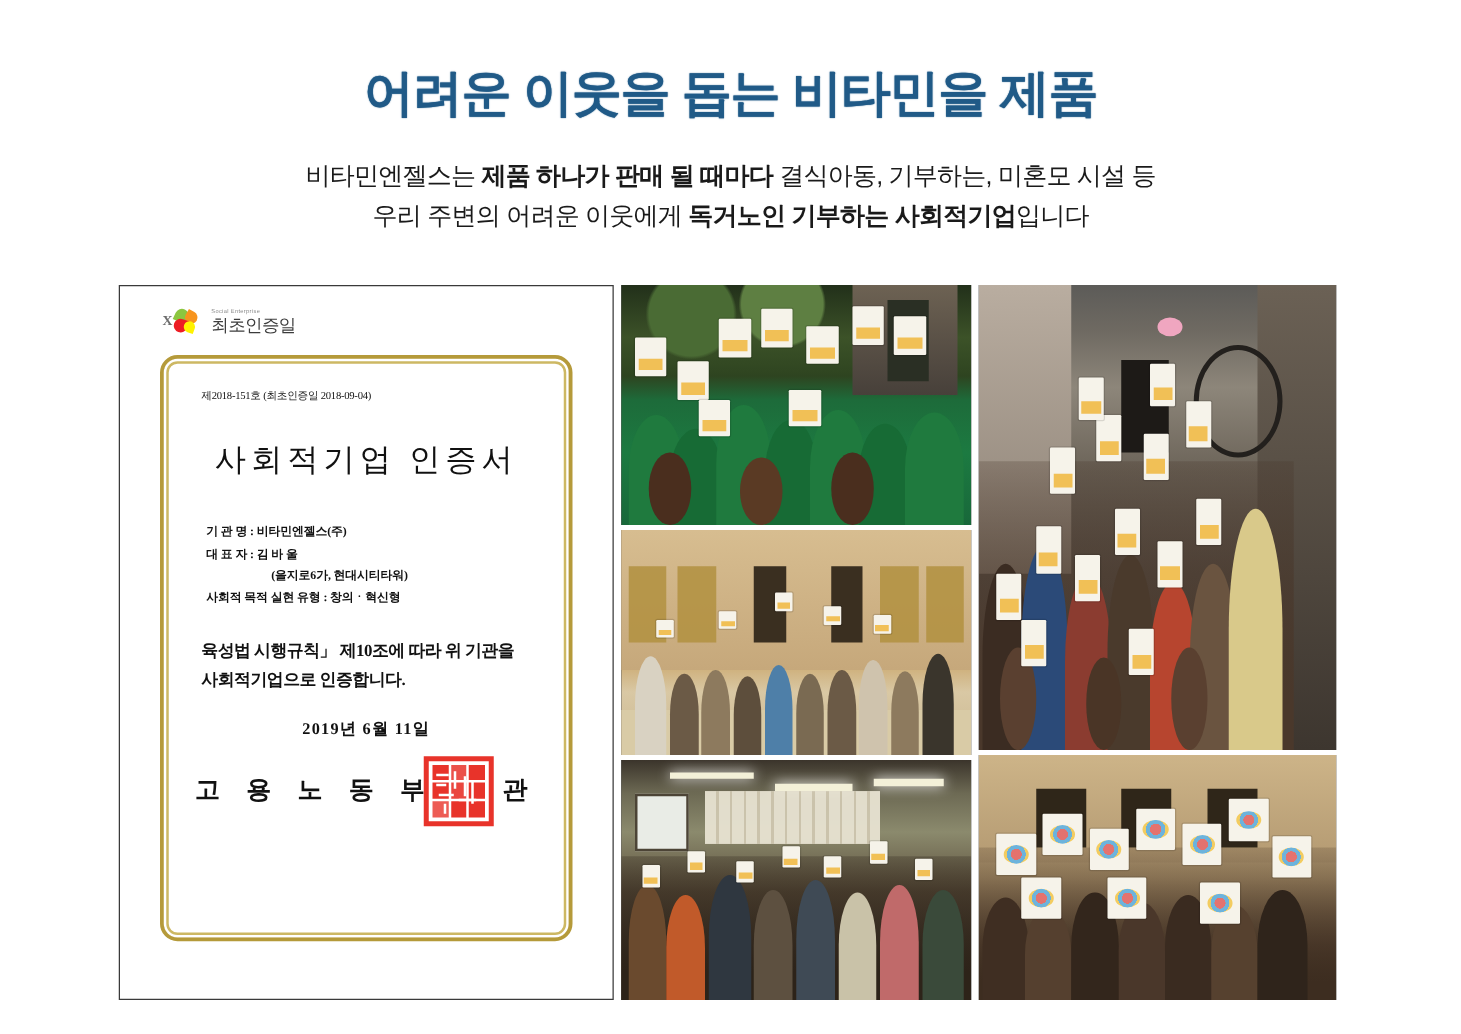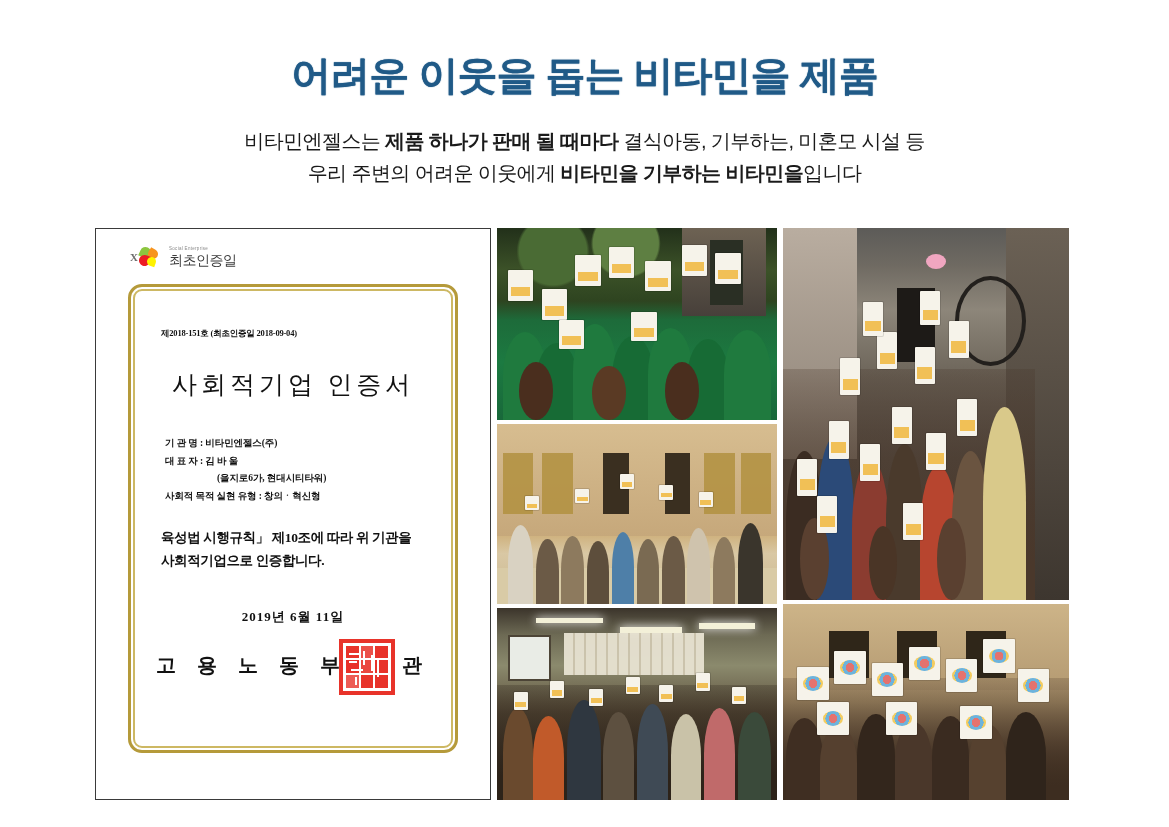--- a/index.html
+++ b/index.html
@@ -53,29 +53,29 @@
   .logo-kr{font-size:14px;color:#3c3c3c;font-weight:500;letter-spacing:-0.5px;}
 
   .cert-frame{
     position:absolute;left:32px;top:55px;right:32px;bottom:46px;
     border:3px solid #b59a3a;border-radius:14px;
     box-shadow:inset 0 0 0 2px #ffffff, inset 0 0 0 4px #cdb863;
     background:#ffffff;
   }
   .cert-inner{position:absolute;left:0;top:0;right:0;bottom:0;padding:24px 22px 0 22px;
     font-family:"Liberation Serif","DejaVu Serif",serif;color:#111;}
-  .cert-no{font-size:8.5px;letter-spacing:-0.2px;margin-left:8px;font-weight:bold;margin-top:17px;}
+  .cert-no{font-size:8.5px;letter-spacing:-0.2px;margin-left:8px;font-weight:normal;}
   .cert-title{
     text-align:center;font-size:25px;font-weight:normal;letter-spacing:4px;
     margin-top:28px;
   }
   .cert-fields{margin-top:34px;margin-left:12px;font-size:9.5px;line-height:1.85;font-weight:bold;letter-spacing:-0.1px;}
   .cert-fields .indent{padding-left:52px;}
   .cert-body{margin-top:22px;font-size:13.5px;line-height:1.65;font-weight:bold;letter-spacing:-0.4px;padding:0 8px;}
-  .cert-date{text-align:center;margin-top:36px;font-size:13px;font-weight:bold;letter-spacing:1px;}
+  .cert-date{text-align:center;margin-top:19px;font-size:13px;font-weight:bold;letter-spacing:1px;}
   .cert-sign{
     margin-top:26px;text-align:center;font-size:20px;font-weight:bold;letter-spacing:8px;
     position:relative;
   }
   .seal{
     position:absolute;width:48px;height:48px;right:38px;top:-13px;
     border:4px solid #e8332a;background:#ffffff;
   }
   .seal-grid{
     position:absolute;left:3px;top:3px;right:3px;bottom:3px;
@@ -174,21 +174,21 @@
 </style>
 </head>
 <body>
 
 <div class="page">
 
   <div class="header">
     <h1 class="main-title">어려운 이웃을 돕는 비타민을 제품</h1>
     <p class="subtitle">
       <span>비타민엔젤스는 </span><span class="b">제품 하나가 판매 될 때마다</span><span> 결식아동, 기부하는, 미혼모 시설 등</span><br>
-      <span>우리 주변의 어려운 이웃에게 </span><span class="b">비타민을 기부하는 비타민을</span><span>입니다</span>
+      <span>우리 주변의 어려운 이웃에게 </span><span class="b">독거노인 기부하는 사회적기업</span><span>입니다</span>
     </p>
   </div>
 
   <div class="content">
 
     <div class="cert-card">
 
       <div class="cert-logo">
         <span class="logo-mark">
           <span class="logo-x">X</span>

